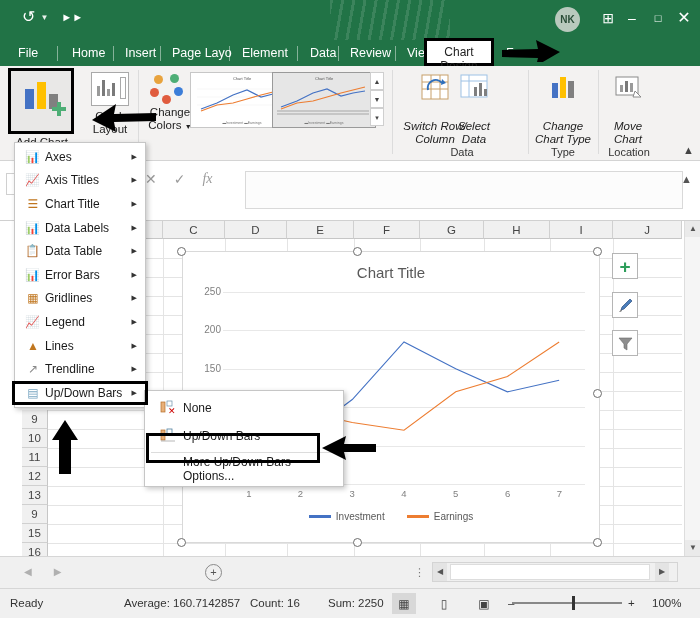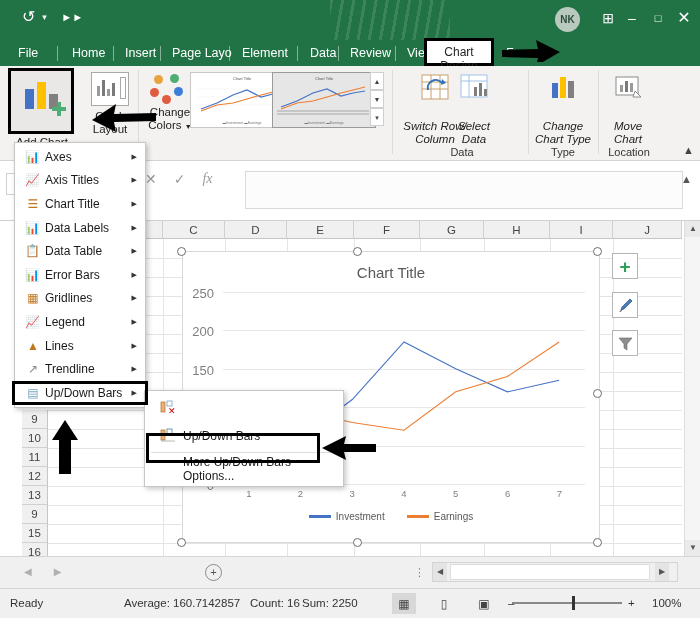--- a/index.html
+++ b/index.html
@@ -145,21 +145,21 @@
   .chart {
     position:absolute; left:182px; top:251px; width:418px; height:292px;
     background:#fff; border:1px solid #d9d9d9;
   }
   .chart-title {
     position:absolute; top:12px; left:0; width:100%; text-align:center;
     font-size:15px; color:#595959;
   }
   .plot { position:absolute; left:40px; top:40px; right:14px; bottom:58px; }
   .gl { position:absolute; left:0; width:100%; height:1px; background:#e8e8e8; }
-  .ylab { position:absolute; right:100%; margin-right:9px; font-size:13px; color:#7f7f7f; transform:translateY(-6px); }
+  .ylab { position:absolute; right:100%; margin-right:2px; font-size:10px; color:#7f7f7f; transform:translateY(-6px); }
   .xlab { position:absolute; top:100%; margin-top:4px; font-size:9.5px; color:#7f7f7f; transform:translateX(-50%); }
   .legend {
     position:absolute; bottom:20px; left:0; width:100%;
     display:flex; justify-content:center; gap:22px; font-size:10px; color:#595959;
   }
   .lg { display:flex; align-items:center; gap:5px; }
   .lg-line { width:22px; height:2.5px; display:block; }
   .handle {
     position:absolute; width:9px; height:9px; border-radius:50%;
     background:#fff; border:1.4px solid #6d6d6d;
@@ -602,20 +602,21 @@
 
   <div class="menu menu-sub">
     <div class="mi">
       <span class="mico">
         <svg width="18" height="16">
             <rect x="2" y="3" width="4" height="10" fill="#e8b07a" stroke="#b5702b" stroke-width="0.7"></rect>
             <rect x="8" y="2" width="5" height="5" fill="#fff" stroke="#6a8fa8" stroke-width="0.7"></rect>
             <text x="9" y="15" font-size="9" fill="#c00" font-family="'Liberation Sans',sans-serif">✕</text>
           </svg>
       </span>
+      <span class="mlbl">None</span>
     </div>
     <div class="mi">
       <span class="mico">
         <svg width="18" height="16">
             <rect x="2" y="3" width="4" height="10" fill="#e8b07a" stroke="#b5702b" stroke-width="0.7"></rect>
             <rect x="8" y="2" width="5" height="5" fill="#fff" stroke="#4f7f9e" stroke-width="0.8"></rect>
             <line x1="2" y1="14" x2="16" y2="14" stroke="#999" stroke-width="0.7"></line>
           </svg>
       </span>
       <span class="mlbl">Up/Down Bars</span>
@@ -652,21 +653,21 @@
     <div class="hscroll"></div>
     <div class="hs-left">◀</div>
     <div class="hs-thumb"></div>
     <div class="hs-right">▶</div>
   </div>
 
   <div class="status">
     <div class="st" style="left:10px">Ready</div>
     <div class="st" style="left:124px">Average: 160.7142857</div>
     <div class="st" style="left:250px">Count: 16</div>
-    <div class="st" style="left:302px">Sum: 2250</div>
+    <div class="st" style="left:328px">Sum: 2250</div>
     <div class="viewbtn active" style="left:392px">▦</div>
     <div class="viewbtn" style="left:432px">▯</div>
     <div class="viewbtn" style="left:472px">▣</div>
     <div class="st" style="left:508px">–</div>
     <div class="zoomslider"></div>
     <div class="zoomthumb"></div>
     <div class="st" style="left:628px">+</div>
     <div class="st" style="left:652px">100%</div>
   </div>
 

